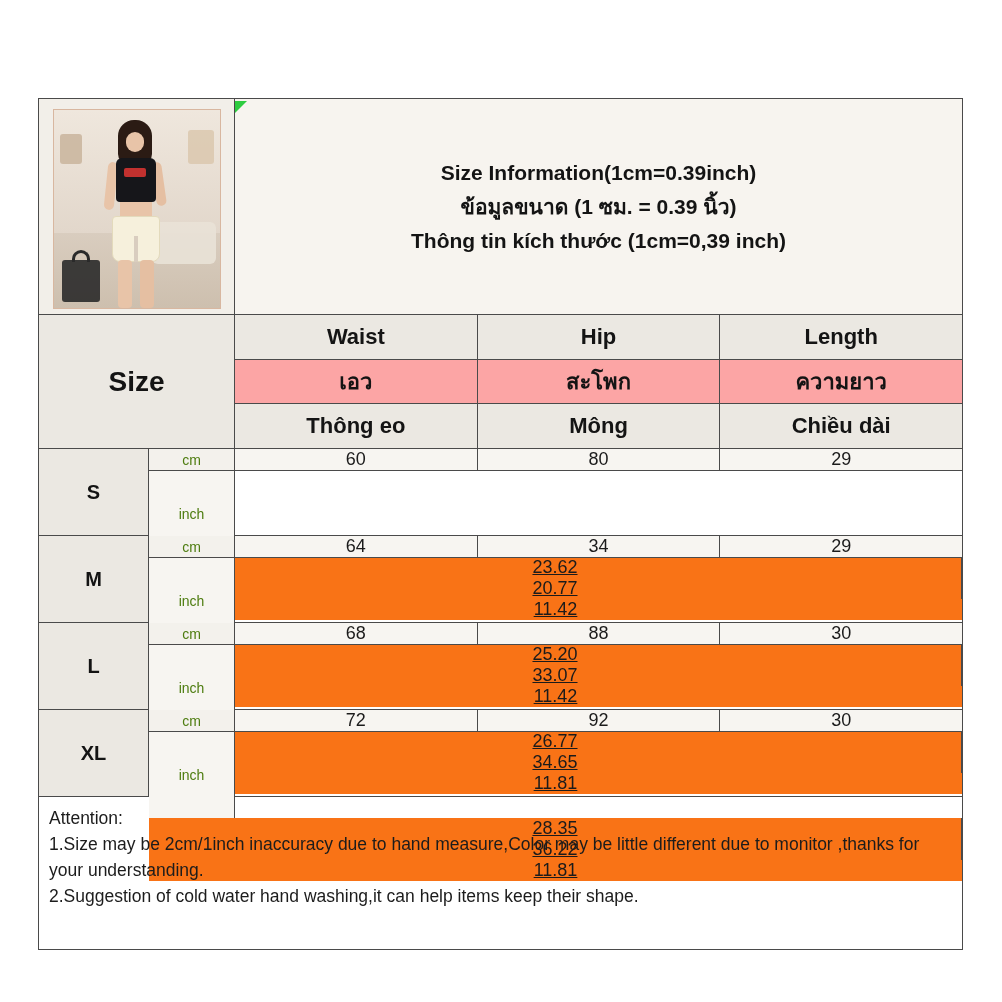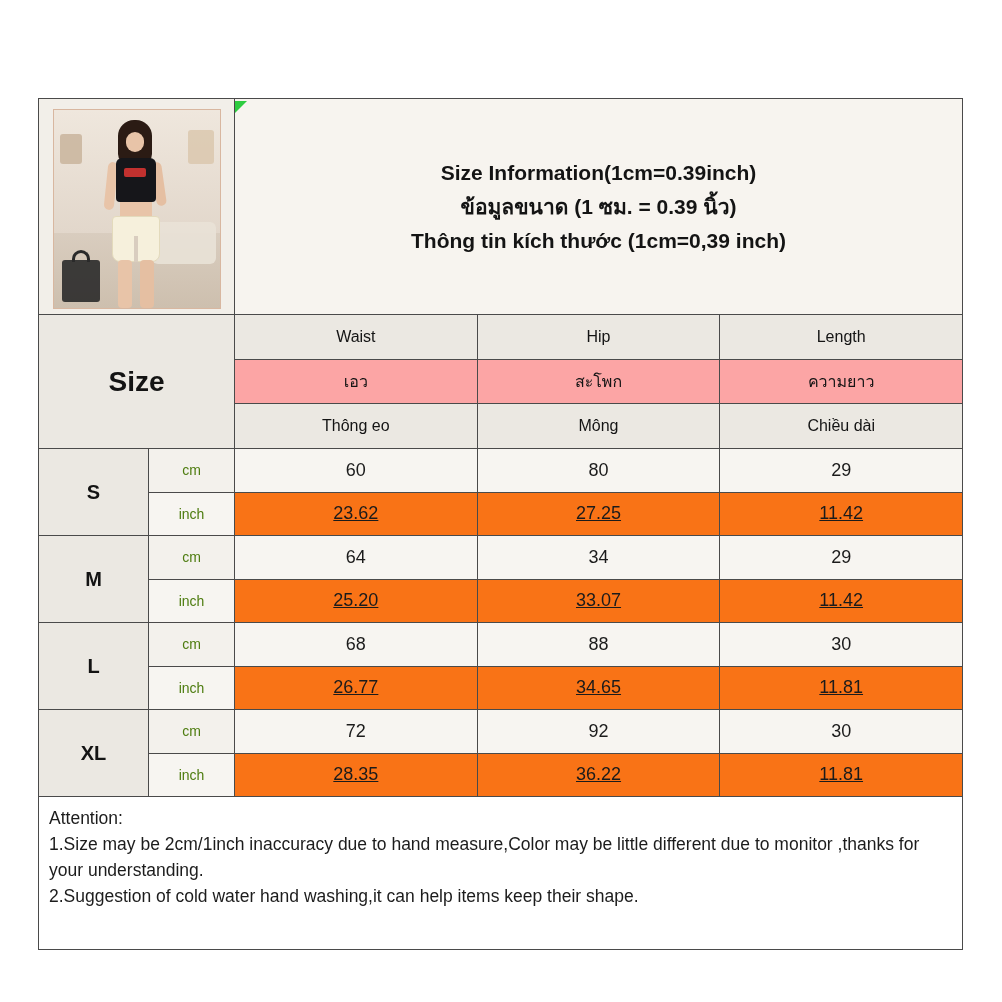--- a/index.html
+++ b/index.html
@@ -132,22 +132,22 @@
     flex: 1 1 0;
     border-bottom: 1px solid #4a4a4a;
   }
   .header-sub:last-child { border-bottom: none; }
   .header-sub .hc {
     flex: 1 1 0;
     border-right: 1px solid #4a4a4a;
     display: flex;
     align-items: center;
     justify-content: center;
-    font-weight: normal;
-    font-size: 16px;
+    font-weight: bold;
+    font-size: 22px;
     color: #141414;
     background: #ebe8e2;
   }
   .header-sub.sub2 .hc { background: #fca5a5; }
   .header-sub .hc:last-child { border-right: none; }
 
   
   .size-block {
     display: flex;
     border-bottom: 1px solid #4a4a4a;
@@ -169,21 +169,21 @@
   .sb-rows {
     flex: 1 1 auto;
     display: flex;
     flex-direction: column;
   }
   .sb-row {
     flex: 1 1 0;
     display: flex;
     border-bottom: 1px solid #4a4a4a;
   }
-  .sb-row:last-child { border-bottom: none; }
+  .sb-row:last-child { border-bottom: none; flex-direction: column; }
   .unit-cell {
     width: 86px;
     flex: 0 0 86px;
     border-right: 1px solid #4a4a4a;
     background: #f3f1ec;
     display: flex;
     align-items: center;
     justify-content: center;
     font-weight: normal;
     font-size: 14px;
@@ -278,21 +278,21 @@
       <div class="sb-rows">
         <div class="sb-row unit-cm">
           <div class="unit-cell">cm</div>
           <div class="val-cell">60</div>
           <div class="val-cell">80</div>
           <div class="val-cell">29</div>
         </div>
         <div class="sb-row unit-inch">
           <div class="unit-cell">inch</div>
           <div class="val-cell">23.62</div>
-          <div class="val-cell">27.25</div>
+          <div class="val-cell">20.77</div>
           <div class="val-cell">11.42</div>
         </div>
       </div>
     </div>
 
     <div class="size-block">
       <div class="sb-label">M</div>
       <div class="sb-rows">
         <div class="sb-row unit-cm">
           <div class="unit-cell">cm</div>

